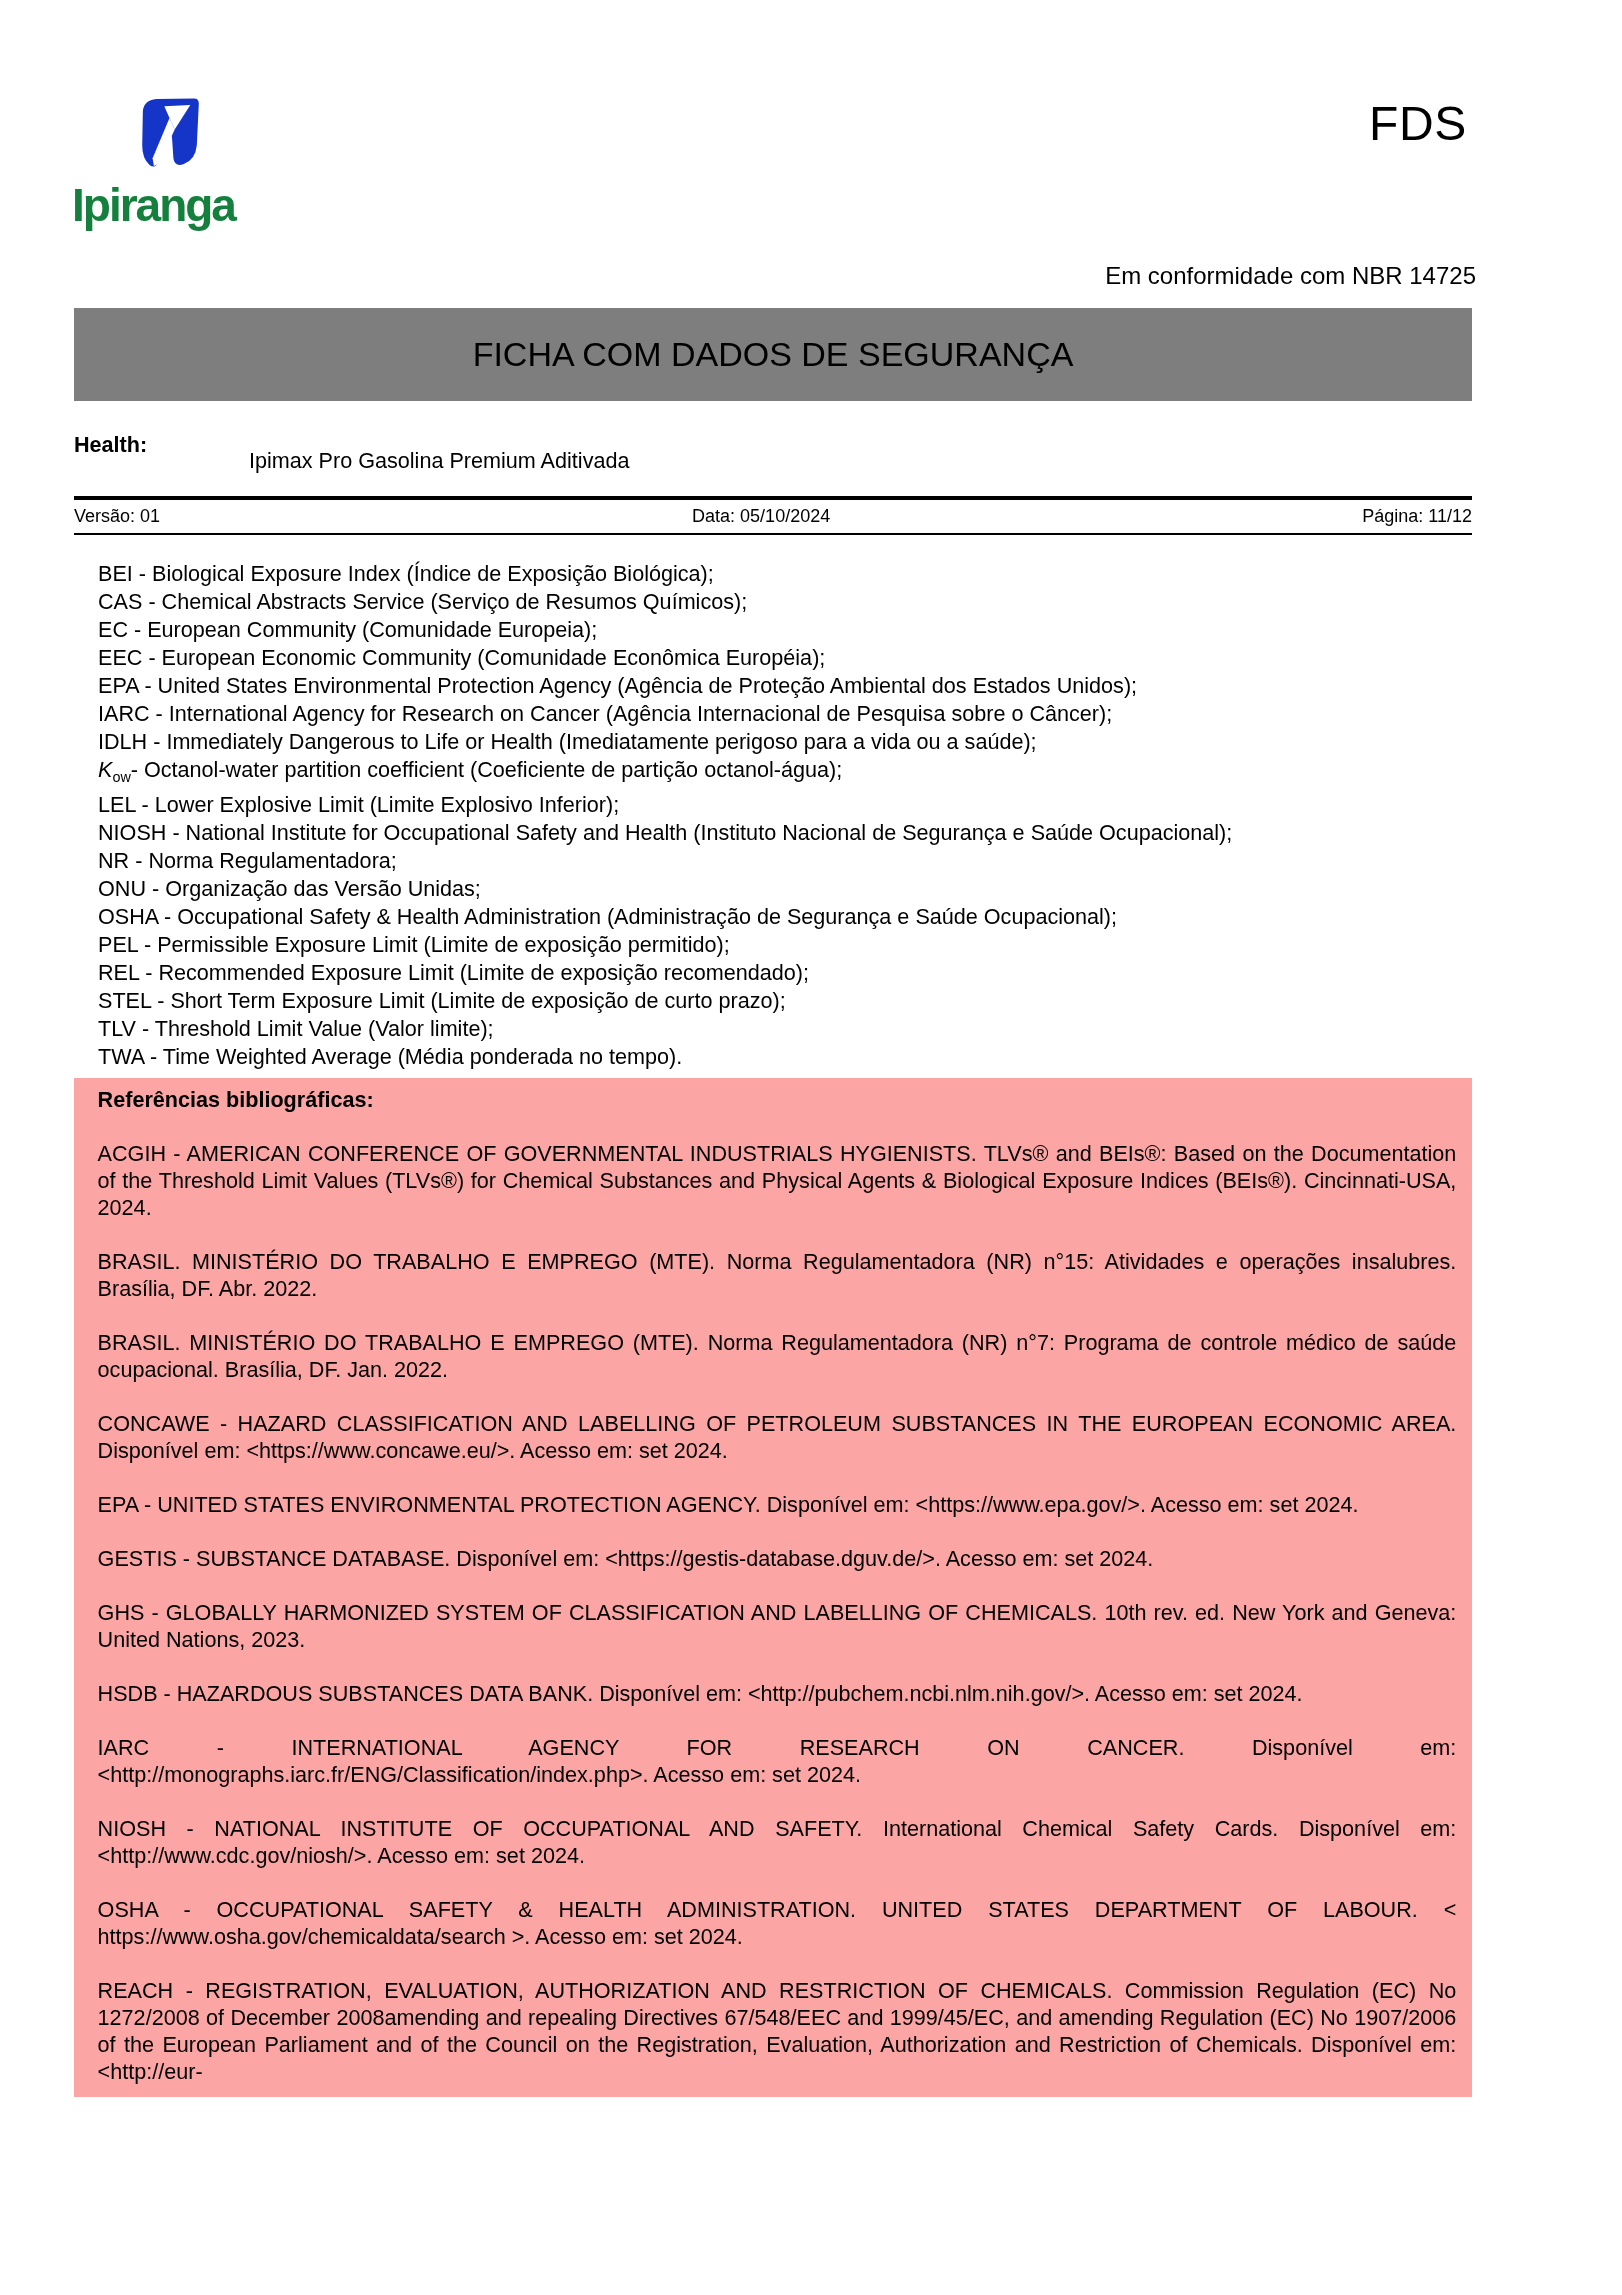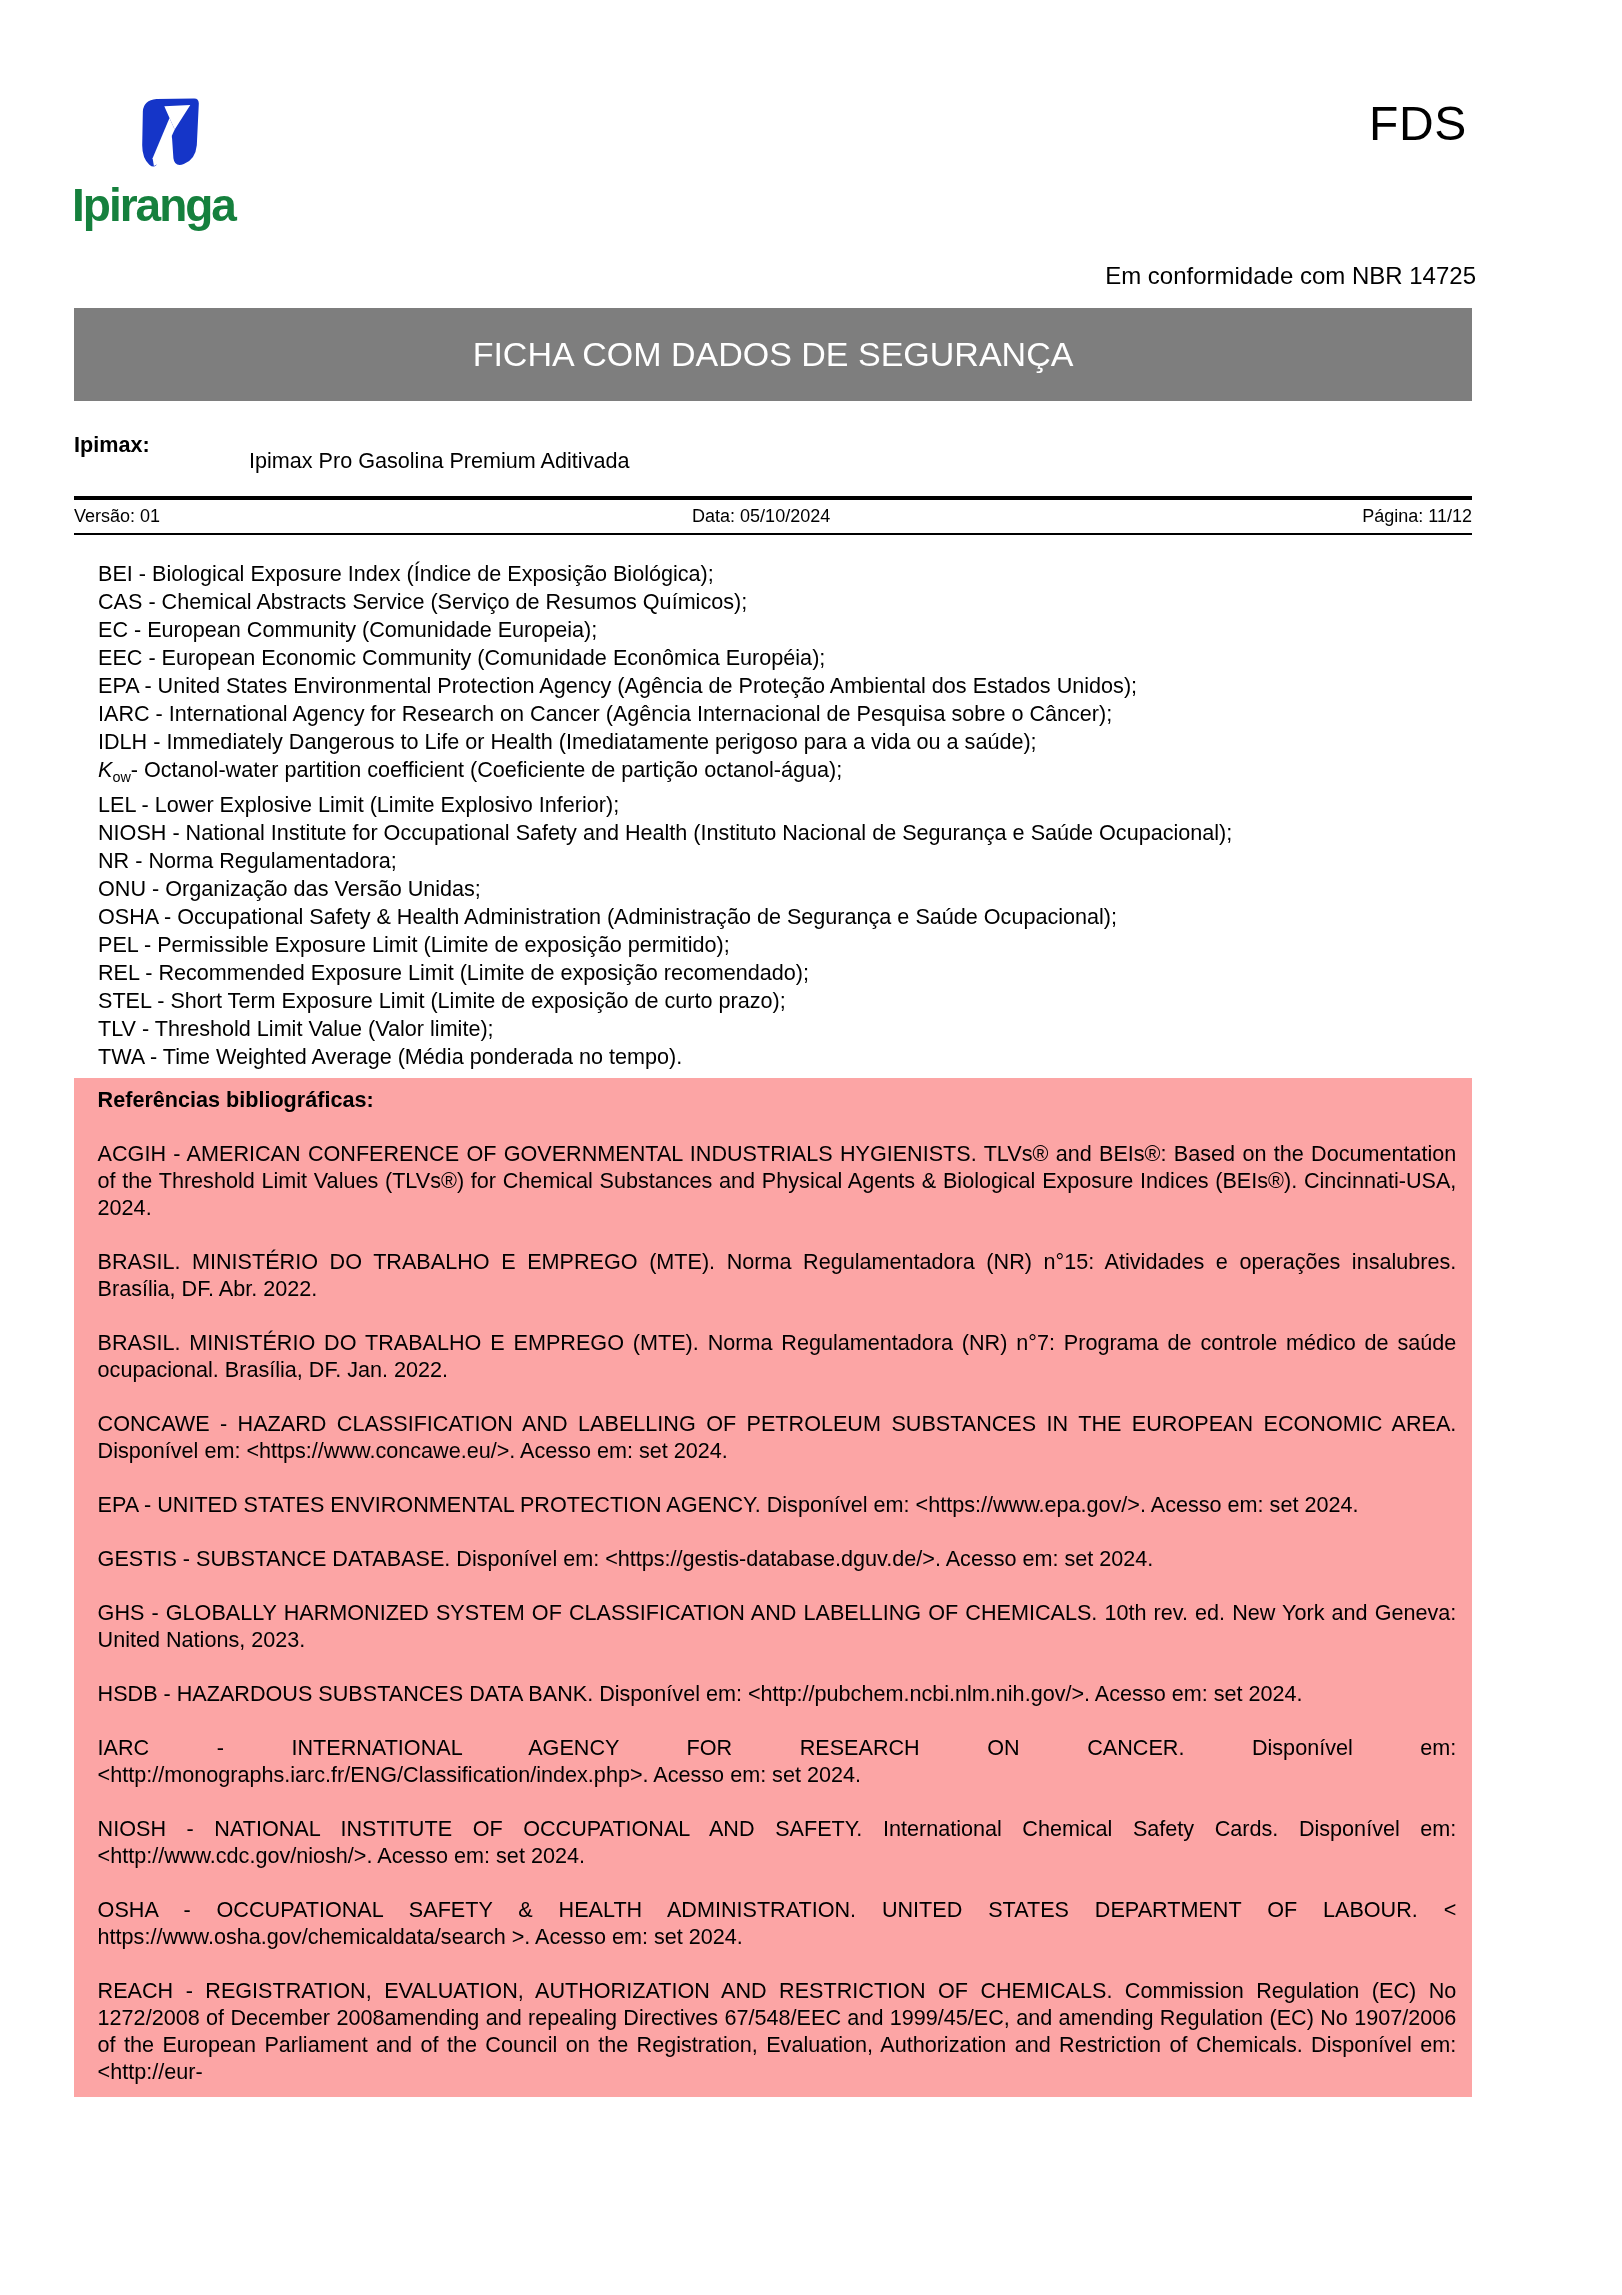--- a/index.html
+++ b/index.html
@@ -25,21 +25,21 @@
   .conformity{
     position:absolute;top:262px;right:146px;
     font-size:24px;
   }
   
   .banner{
     position:absolute;left:74px;top:308px;width:1398px;height:93px;
     background:#7e7e7e;
     display:flex;align-items:center;justify-content:center;
   }
-  .banner span{color:#ffffff;font-size:34px;letter-spacing:0px;}
+  .banner span{color:#000000;font-size:34px;letter-spacing:0px;}
   
   .product-row{position:absolute;left:74px;top:432px;width:1398px;font-size:21.6px;}
   .product-row .label{font-weight:bold;}
   .product-row .value{position:absolute;left:175px;top:16px;}
   
   .meta-row{
     position:absolute;left:74px;top:496px;width:1398px;height:33px;
     border-top:4.6px solid #000;border-bottom:2.6px solid #000;
     box-sizing:content-box;
     display:flex;align-items:center;justify-content:space-between;
@@ -79,21 +79,21 @@
   <div class="wordmark">Ipiranga</div>
 
   <div class="doc-type">FDS</div>
   <div class="conformity">Em conformidade com NBR 14725</div>
 
   <div class="banner">
     <span>FICHA COM DADOS DE SEGURANÇA</span>
   </div>
 
   <div class="product-row">
-    <span class="label">Ipimax:</span>
+    <span class="label">Health:</span>
     <span class="value">Ipimax Pro Gasolina Premium Aditivada</span>
   </div>
 
   <div class="meta-row">
     <span>Versão: 01</span>
     <span>Data: 05/10/2024</span>
     <span>Página: 11/12</span>
   </div>
 
   <div class="abbr-list" id="abbr-list">

